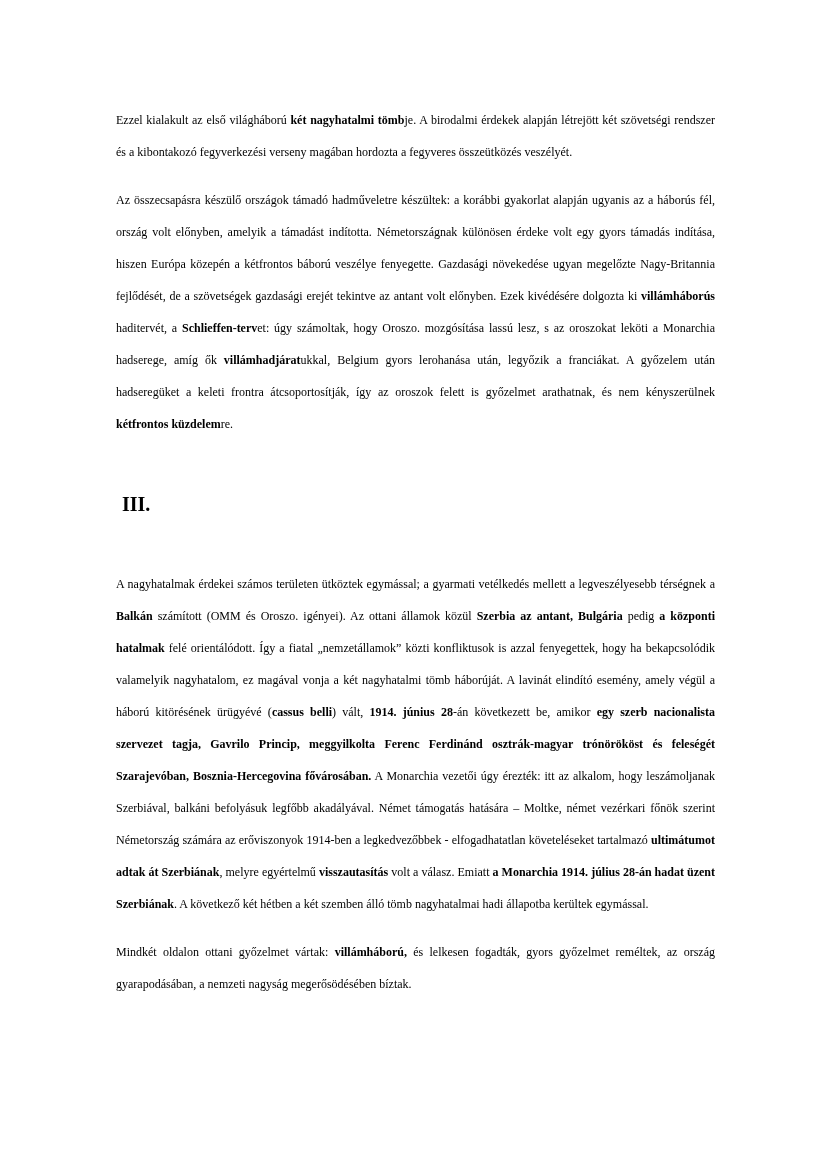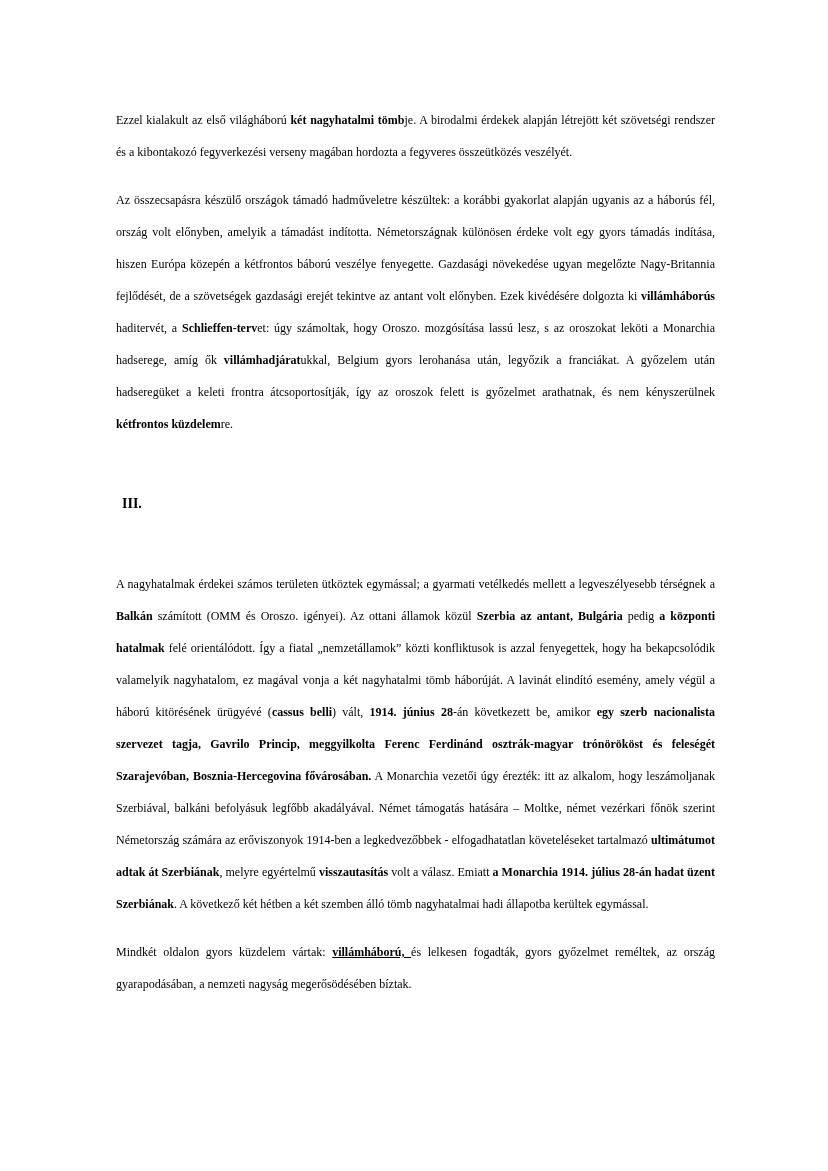--- a/index.html
+++ b/index.html
@@ -34,27 +34,27 @@
     line-height: 32px;
     text-align: justify;
     text-justify: inter-word;
     hyphens: manual;
     word-spacing: 0px;
   }
   p.para + p.para {
     margin-top: 0;
   }
   b, strong { font-weight: bold; }
-  .bu { font-weight: bold; text-decoration: underline; }
+  .bu { font-weight: bold; }
 
   
   .section-heading {
     margin: 0;
     padding: 0;
-    font-size: 14px;
+    font-size: 20px;
     line-height: 32px;
     font-weight: bold;
     display: flex;
     align-items: baseline;
   }
   .heading-spacer {
     display: inline-block;
     width: 22px;
     flex: 0 0 auto;
   }
@@ -87,16 +87,16 @@
 
     <div class="section-heading">
       <span class="heading-spacer"></span>
       <span class="heading-number">III.</span>
     </div>
 
     <div class="blank-line">&nbsp;</div>
 
     <p class="para"><span>A nagyhatalmak érdekei számos területen ütköztek egymással; a gyarmati vetélkedés mellett a legveszélyesebb térségnek a </span><b>Balkán</b><span> számított (OMM és Oroszo. igényei). Az ottani államok közül </span><b>Szerbia az antant,</b><span> </span><b>Bulgária</b><span> pedig </span><b>a központi hatalmak</b><span> felé orientálódott. Így a fiatal „nemzetállamok” közti konfliktusok is azzal fenyegettek, hogy ha bekapcsolódik valamelyik nagyhatalom, ez magával vonja a két nagyhatalmi tömb háborúját. A lavinát elindító esemény, amely végül a háború kitörésének ürügyévé (</span><b>cassus belli</b><span>) vált, </span><b>1914. június 28</b><span>-án következett be, amikor </span><b>egy szerb nacionalista szervezet tagja, Gavrilo Princip, meggyilkolta Ferenc Ferdinánd osztrák-magyar trónörököst és feleségét Szarajevóban, Bosznia-Hercegovina fővárosában.</b><span> A Monarchia vezetői úgy érezték: itt az alkalom, hogy leszámoljanak Szerbiával, balkáni befolyásuk legfőbb akadályával. Német támogatás hatására – Moltke, német vezérkari főnök szerint Németország számára az erőviszonyok 1914-ben a legkedvezőbbek - elfogadhatatlan követeléseket tartalmazó </span><b>ultimátumot adtak át Szerbiának</b><span>, melyre egyértelmű </span><b>visszautasítás</b><span> volt a válasz. Emiatt </span><b>a Monarchia 1914. július 28-án hadat üzent Szerbiának</b><span>. A következő két hétben a két szemben álló tömb nagyhatalmai hadi állapotba kerültek egymással.</span></p>
 
-    <p class="para"><span>Mindkét oldalon gyors küzdelem vártak: </span><span class="bu">villámháború, </span><span>és lelkesen fogadták, gyors győzelmet reméltek, az ország gyarapodásában, a nemzeti nagyság megerősödésében bíztak.</span></p>
+    <p class="para"><span>Mindkét oldalon ottani győzelmet vártak: </span><span class="bu">villámháború, </span><span>és lelkesen fogadták, gyors győzelmet reméltek, az ország gyarapodásában, a nemzeti nagyság megerősödésében bíztak.</span></p>
 
   </div>
 </div>
 
 </body></html>

